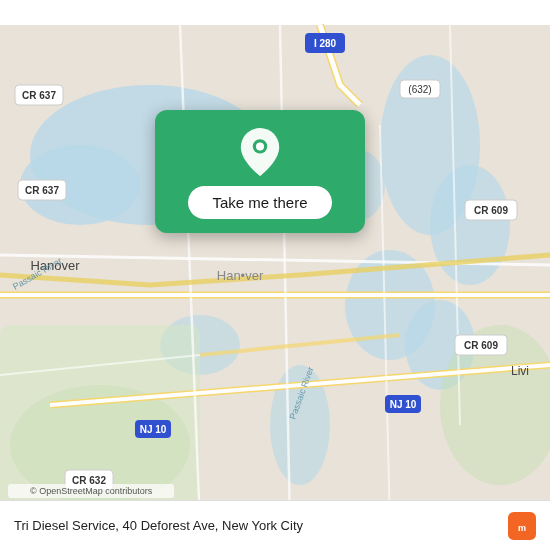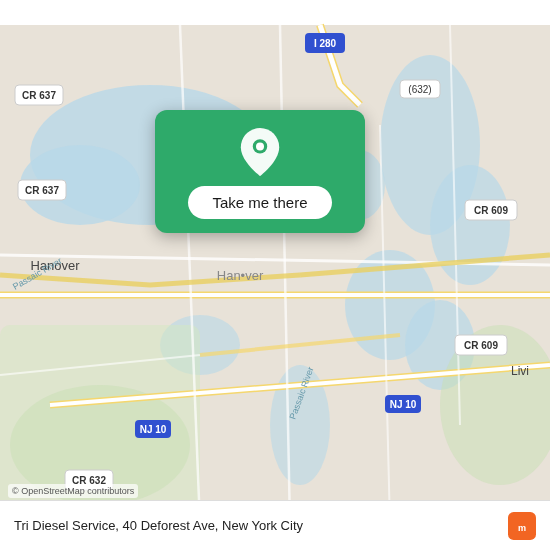--- a/index.html
+++ b/index.html
@@ -102,21 +102,21 @@
     }
 
     
     #attribution {
       position: absolute;
       bottom: 52px;
       left: 8px;
       font-size: 9px;
       color: #555;
       background: rgba(255,255,255,0.7);
-      padding: 2px 4px;
+      padding: 2px 22px;
       border-radius: 3px;
       margin-top: 33px;
     }
   </style>
 </head>
 <body>
 
 <div id="map-container">
 
   <svg id="map-svg" viewBox="0 0 550 500" xmlns="http://www.w3.org/2000/svg">

